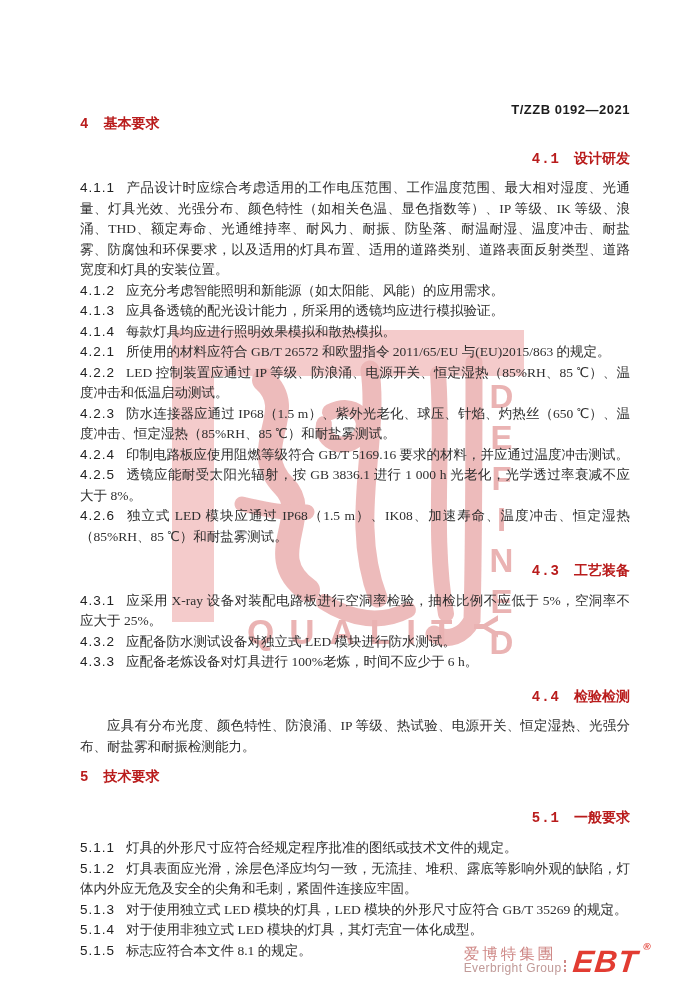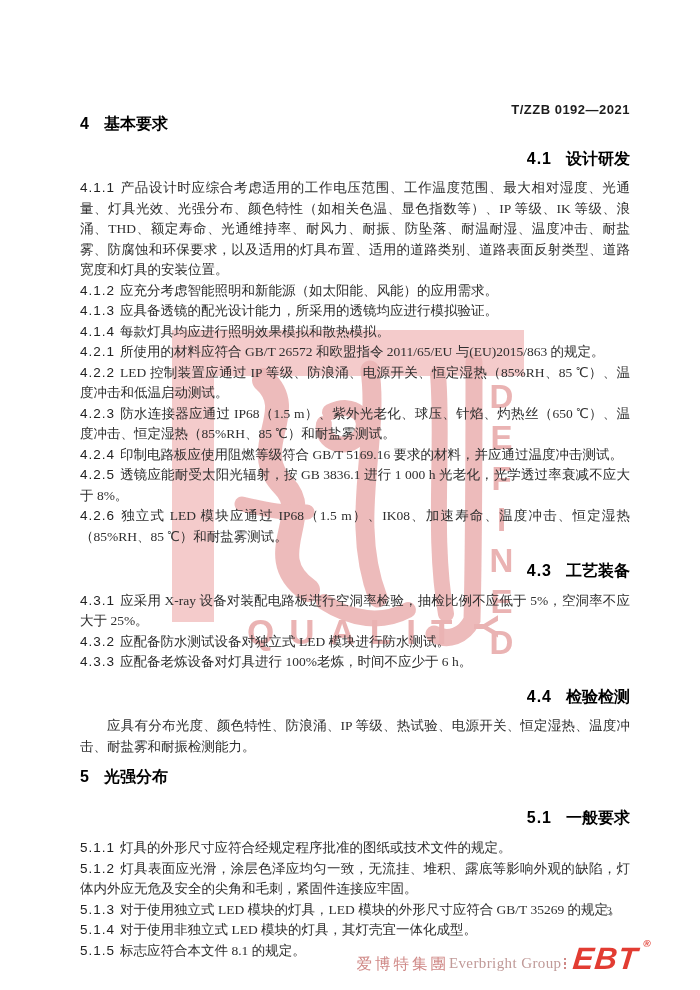--- a/index.html
+++ b/index.html
@@ -17,37 +17,37 @@
               font-family:"Liberation Sans",sans-serif;font-weight:700;font-size:33px;
               letter-spacing:4px;color:#eab3b3;}
   .wm-quality{position:absolute;left:247px;top:612px;
               font-family:"Liberation Sans",sans-serif;font-weight:700;font-size:35px;
               letter-spacing:15px;color:#eab3b3;white-space:nowrap;}
   .wm-quality .rot{display:inline-block;transform:rotate(90deg) translateX(2px);}
   .wm-brush{position:absolute;left:212px;top:352px;}
   
   .content{position:absolute;left:80px;right:70px;top:114px;z-index:2;
            font-size:13.5px;line-height:20.5px;text-align:justify;}
-  .h1,.h2{font-family:Liberation Sans, sans-serif;font-weight:700;font-size:16px;
-          color:#000000;text-align:left;}
+  .h1,.h2{font-family:Liberation Mono, monospace;font-weight:700;font-size:14px;
+          color:#b91c1c;text-align:left;}
   .h1{margin:0 0 14px 0;}
   .h2{margin:14px 0 9px 0;text-align:right;}
   .h1 .hnum,.h2 .hnum{margin-right:14px;letter-spacing:1px;}
   .clause{margin:0;}
-  .clause .num{font-family:"Liberation Sans",sans-serif;margin-right:5px;letter-spacing:1px;color:#222;}
+  .clause .num{font-family:"Liberation Sans",sans-serif;margin-right:11px;letter-spacing:1px;color:#222;}
   .indent{margin:0;text-indent:2em;}
   .mt-s5{margin-top:10px;margin-bottom:20px;}
   .mb-s51{margin-bottom:10px;}
   
   .page-num{position:absolute;left:606px;top:904px;font-size:12px;color:#555;z-index:2;}
   
   .footer{position:absolute;right:52px;top:946px;display:flex;align-items:flex-end;z-index:2;}
-  .f-co{display:flex;align-items:flex-start;line-height:1.05;}
+  .f-co{display:flex;flex-direction:column;align-items:flex-start;line-height:1.05;}
   .f-cn{font-size:15.5px;letter-spacing:3px;color:#cf8886;font-weight:500;}
-  .f-en{font-size:15px;letter-spacing:.4px;color:#c09a98;font-family:Liberation Serif, serif;}
+  .f-en{font-size:12px;letter-spacing:.4px;color:#c09a98;font-family:Liberation Sans, sans-serif;}
   .f-dots{display:flex;flex-direction:column;gap:2px;margin:0 7px 3px 2px;}
   .f-dots i{width:2.5px;height:2.5px;background:#cf8886;display:block;}
   .f-logo{font-family:"Liberation Sans",sans-serif;font-style:italic;font-weight:900;
           font-size:31px;line-height:.85;color:#e23c32;transform:skewX(-6deg);
           letter-spacing:1px;position:relative;padding-right:10px;}
   .f-logo sup{font-size:10px;font-style:normal;position:absolute;top:-6px;right:-2px;}
 </style>
 </head>
 <body>
 
@@ -88,23 +88,23 @@
     <p class="clause"><span class="num">4.2.4</span><span>印制电路板应使用阻燃等级符合 GB/T 5169.16 要求的材料，并应通过温度冲击测试。</span></p>
     <p class="clause"><span class="num">4.2.5</span><span>透镜应能耐受太阳光辐射，按 GB 3836.1 进行 1 000 h 光老化，光学透过率衰减不应大于 8%。</span></p>
     <p class="clause"><span class="num">4.2.6</span><span>独立式 LED 模块应通过 IP68（1.5 m）、IK08、加速寿命、温度冲击、恒定湿热（85%RH、85 ℃）和耐盐雾测试。</span></p>
 
     <p class="h2"><span class="hnum">4.3</span><span>工艺装备</span></p>
     <p class="clause"><span class="num">4.3.1</span><span>应采用 X-ray 设备对装配电路板进行空洞率检验，抽检比例不应低于 5%，空洞率不应大于 25%。</span></p>
     <p class="clause"><span class="num">4.3.2</span><span>应配备防水测试设备对独立式 LED 模块进行防水测试。</span></p>
     <p class="clause"><span class="num">4.3.3</span><span>应配备老炼设备对灯具进行 100%老炼，时间不应少于 6 h。</span></p>
 
     <p class="h2"><span class="hnum">4.4</span><span>检验检测</span></p>
-    <p class="indent">应具有分布光度、颜色特性、防浪涌、IP 等级、热试验、电源开关、恒定湿热、温度冲击、耐盐雾和耐振检测能力。</p>
+    <p class="indent">应具有分布光度、颜色特性、防浪涌、IP 等级、热试验、电源开关、恒定湿热、光强分布、耐盐雾和耐振检测能力。</p>
 
-    <p class="h1 mt-s5"><span class="hnum">5</span><span>光强分布</span></p>
+    <p class="h1 mt-s5"><span class="hnum">5</span><span>技术要求</span></p>
 
     <p class="h2 mb-s51"><span class="hnum">5.1</span><span>一般要求</span></p>
     <p class="clause"><span class="num">5.1.1</span><span>灯具的外形尺寸应符合经规定程序批准的图纸或技术文件的规定。</span></p>
     <p class="clause"><span class="num">5.1.2</span><span>灯具表面应光滑，涂层色泽应均匀一致，无流挂、堆积、露底等影响外观的缺陷，灯体内外应无危及安全的尖角和毛刺，紧固件连接应牢固。</span></p>
     <p class="clause"><span class="num">5.1.3</span><span>对于使用独立式 LED 模块的灯具，LED 模块的外形尺寸应符合 GB/T 35269 的规定。</span></p>
     <p class="clause"><span class="num">5.1.4</span><span>对于使用非独立式 LED 模块的灯具，其灯壳宜一体化成型。</span></p>
     <p class="clause"><span class="num">5.1.5</span><span>标志应符合本文件 8.1 的规定。</span></p>
   </div>
 
   <div class="page-num">3</div>

